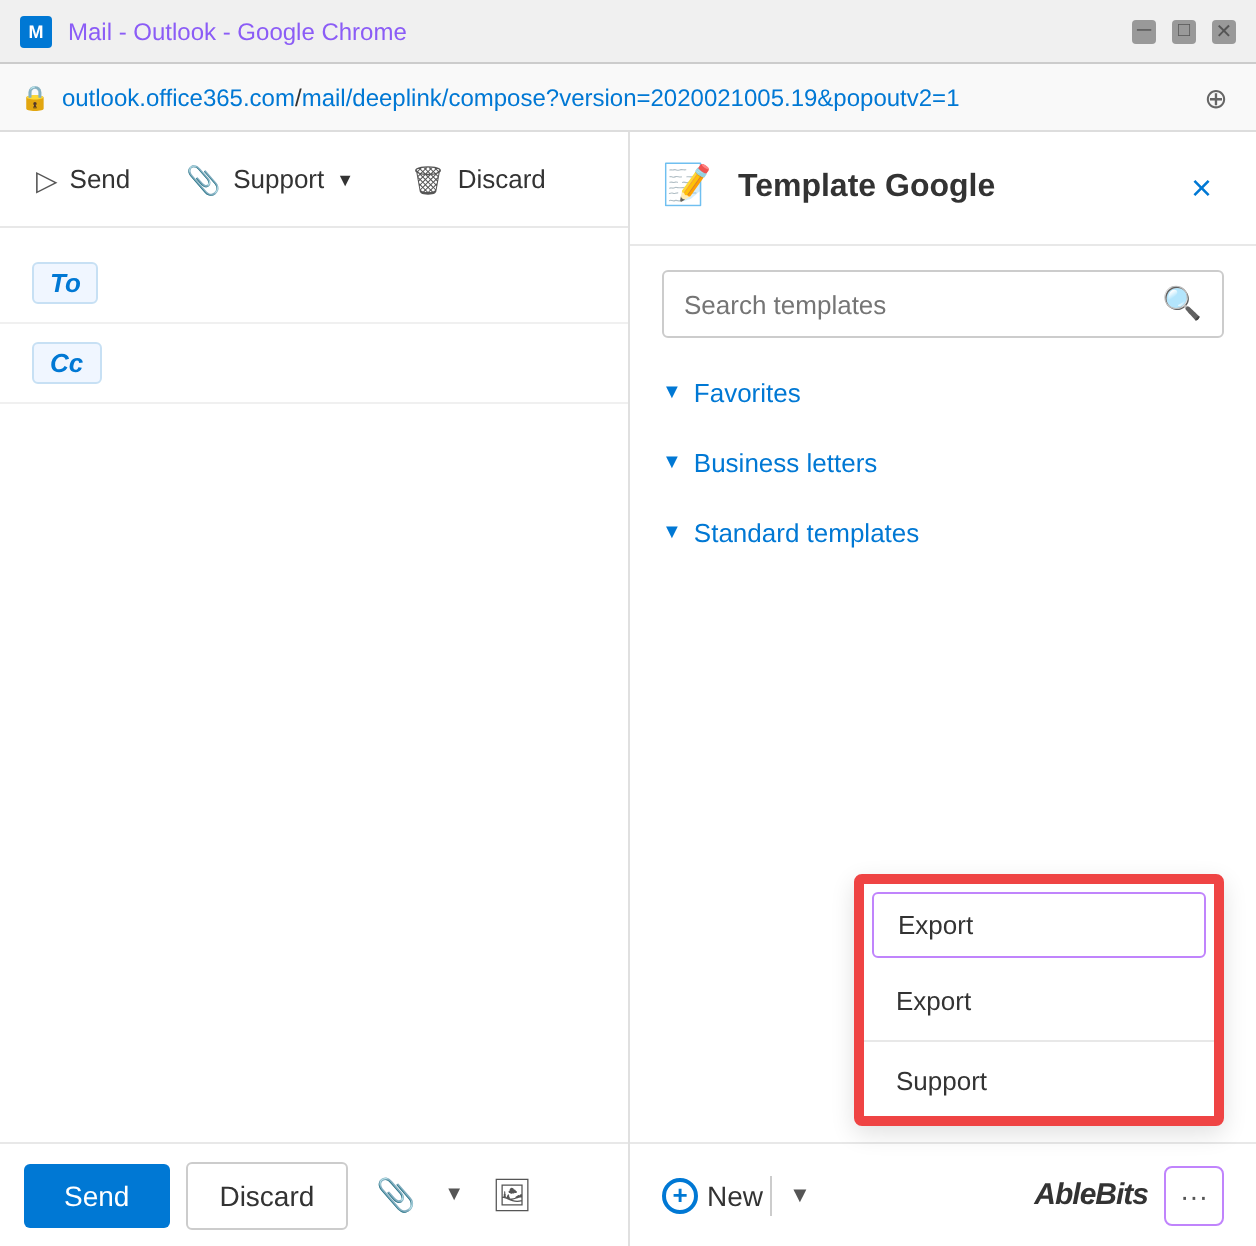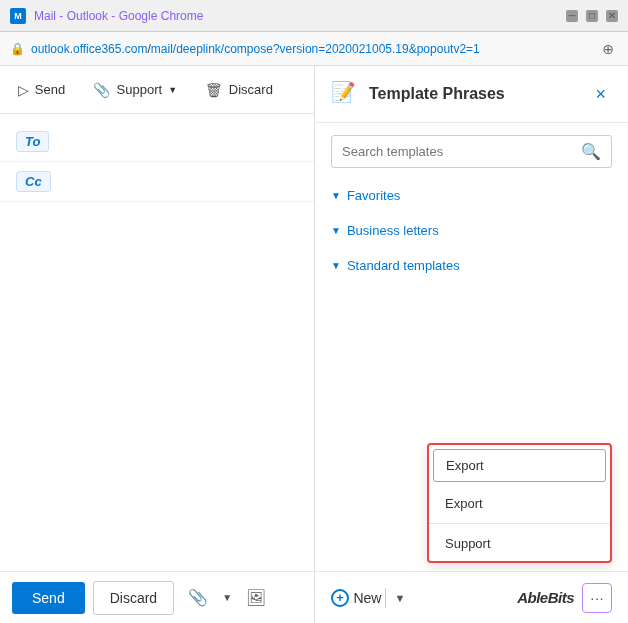--- a/index.html
+++ b/index.html
@@ -227,21 +227,21 @@
       font-size: 13px;
       font-weight: 500;
     }
 
     
     .dropdown-menu {
       position: absolute;
       right: 16px;
       bottom: 60px;
       background: white;
-      border: 2px solid #ef4444;
+      border: 5px solid #ef4444;
       border-radius: 4px;
       box-shadow: 0 4px 12px rgba(0,0,0,0.12);
       width: 185px;
       z-index: 100;
     }
     .menu-item {
       padding: 10px 16px;
       font-size: 13px;
       color: #333;
       cursor: pointer;
@@ -359,21 +359,21 @@
       <div class="bottom-icon-btn">📎</div>
       <div class="bottom-chevron">▼</div>
       <div class="bottom-icon-btn">🖼</div>
     </div>
   </div>
 
   <div class="template-panel">
 
     <div class="panel-header">
       <div class="panel-icon">📝</div>
-      <span class="panel-title">Template Phrases</span>
+      <span class="panel-title">Template Google</span>
       <span class="close-btn">×</span>
     </div>
 
     <div class="search-bar">
       <input class="search-input" type="text" placeholder="Search templates" style="">
       <span class="search-icon">🔍</span>
     </div>
 
     <div class="template-list">
       <div class="template-section">

